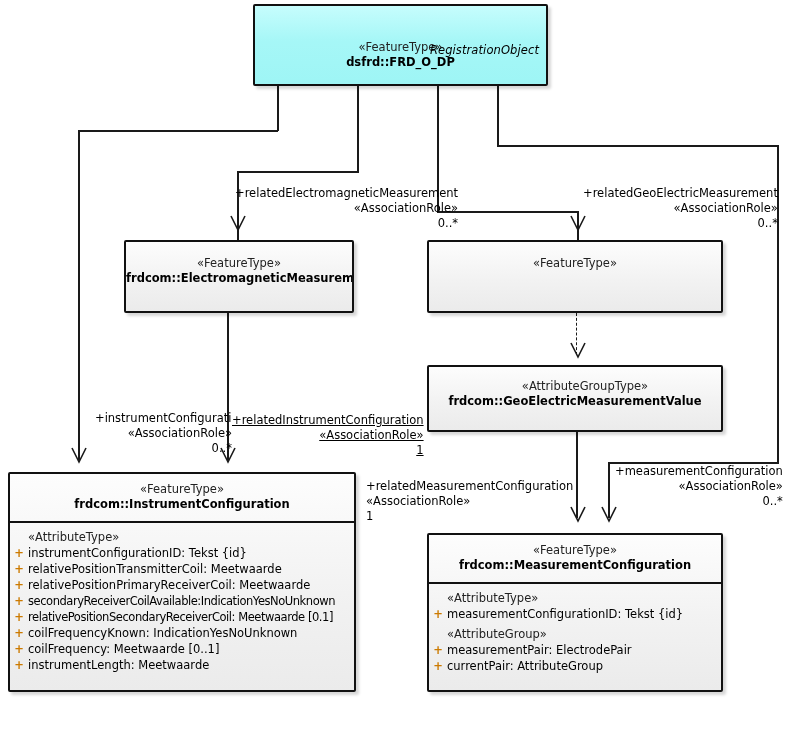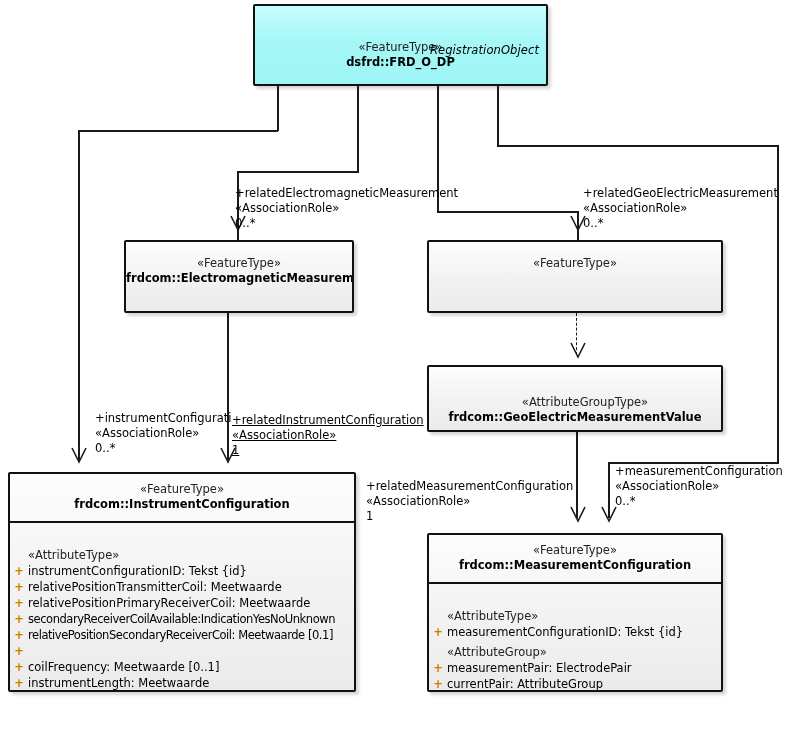--- a/index.html
+++ b/index.html
@@ -57,21 +57,20 @@
     line-height: 15px;
   }
   .divider {
     border-top: 2px solid #111111;
     height: 0;
     font-size: 0;
     line-height: 0;
   }
   .attr-section {
     padding: 6px 0 4px 0;
-    margin-top: 18px;
   }
   .attr-group-label {
     font-size: 11.5px;
     color: #222;
     line-height: 16px;
     padding-left: 18px;
   }
   .attr-row {
     display: flex;
     font-size: 11.5px;
@@ -111,20 +110,21 @@
   .arrow svg { display: block; overflow: visible; }
 
   
   .edge-label {
     position: absolute;
     font-size: 11.5px;
     color: #000;
     line-height: 15px;
     white-space: nowrap;
     background: transparent;
+    text-align: right;
   }
   .edge-label .role { display: block; }
   .edge-label .stereotype { display: block; }
   .edge-label .mult { display: block; }
   .edge-label.clip {
     overflow: hidden;
   }
   .edge-label.ralign { text-align: left; }
 </style>
 </head>
@@ -243,21 +243,21 @@
   </div>
 
   <div class="uml-box" style="left:427px; top:240px; width:296px; height:73px;">
     <div class="box-header">
       <div class="stereo" style="margin-top:14px;">«FeatureType»</div>
     </div>
   </div>
 
   <div class="uml-box" style="left:427px; top:365px; width:296px; height:67px;">
     <div class="box-header">
-      <div class="stereo" style="margin-top:28px;padding-left:20px;">«AttributeGroupType»</div>
+      <div class="stereo" style="margin-top:12px;padding-left:20px;">«AttributeGroupType»</div>
       <div class="cls-name">frdcom::GeoElectricMeasurementValue</div>
     </div>
   </div>
 
   <div class="uml-box" style="left:8px; top:472px; width:348px; height:220px;">
     <div class="box-header">
       <div class="stereo" style="margin-top:8px;">«FeatureType»</div>
       <div class="cls-name">frdcom::InstrumentConfiguration</div>
     </div>
     <div class="divider" style="margin-top:9px;"></div>
@@ -279,20 +279,21 @@
       <div class="attr-row">
         <span class="attr-vis">+</span>
         <span class="attr-text squeeze">secondaryReceiverCoilAvailable:IndicationYesNoUnknown</span>
       </div>
       <div class="attr-row">
         <span class="attr-vis">+</span>
         <span class="attr-text squeeze">relativePositionSecondaryReceiverCoil: Meetwaarde [0.1]</span>
       </div>
       <div class="attr-row">
         <span class="attr-vis">+</span>
+        <span class="attr-text">coilFrequencyKnown: IndicationYesNoUnknown</span>
       </div>
       <div class="attr-row">
         <span class="attr-vis">+</span>
         <span class="attr-text">coilFrequency: Meetwaarde [0..1]</span>
       </div>
       <div class="attr-row">
         <span class="attr-vis">+</span>
         <span class="attr-text">instrumentLength: Meetwaarde</span>
       </div>
     </div>

